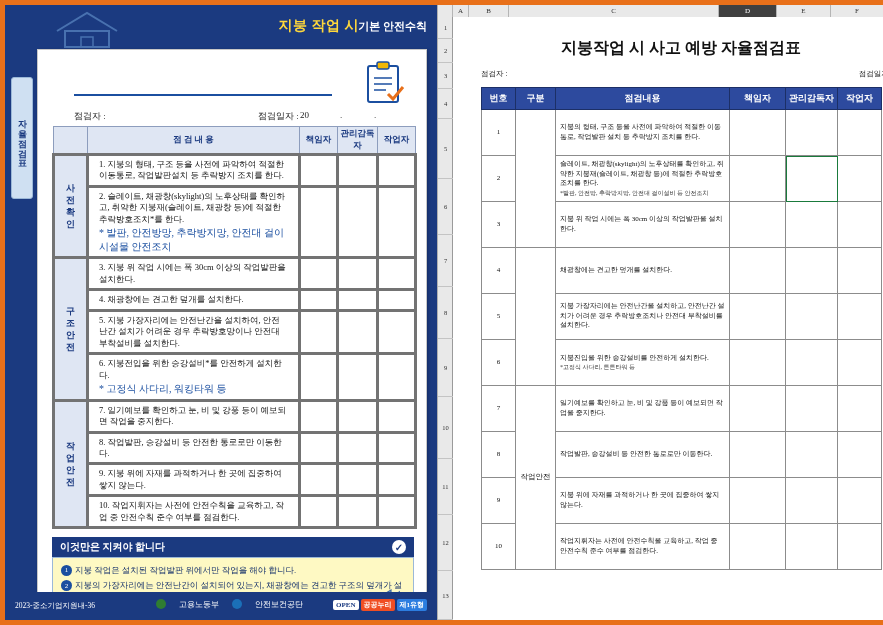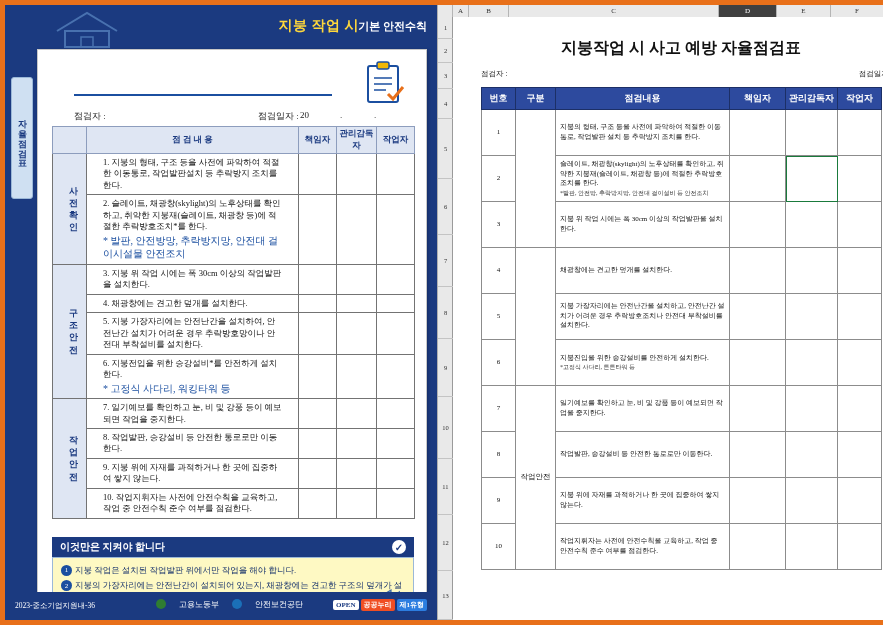--- a/index.html
+++ b/index.html
@@ -93,22 +93,22 @@
     border-collapse: collapse;
     font-size: 8.5px; color: #111;
     table-layout: fixed;
   }
   table.chk th {
     background: #dfe6f3;
     border: 1px solid #8d9dbd;
     height: 15px; font-size: 8.5px; font-weight: bold; color:#1b3a80;
   }
   table.chk td {
-    border: 1px solid #737373;
-    padding: 3px 16px;
+    border: 3px solid #737373;
+    padding: 3px 10px;
     vertical-align: middle;
     line-height: 1.35;
     margin-left: 21px;
   }
   table.chk td.cat {
     background: #dfe6f3; text-align:center; font-weight: bold; color:#1b3a80;
     font-size: 9px;
   }
   table.chk td.blank { background: #ffffff; }
   td.content .note { color: #1b4fa0; font-size: 10px; display:block; margin-top:1px; }

